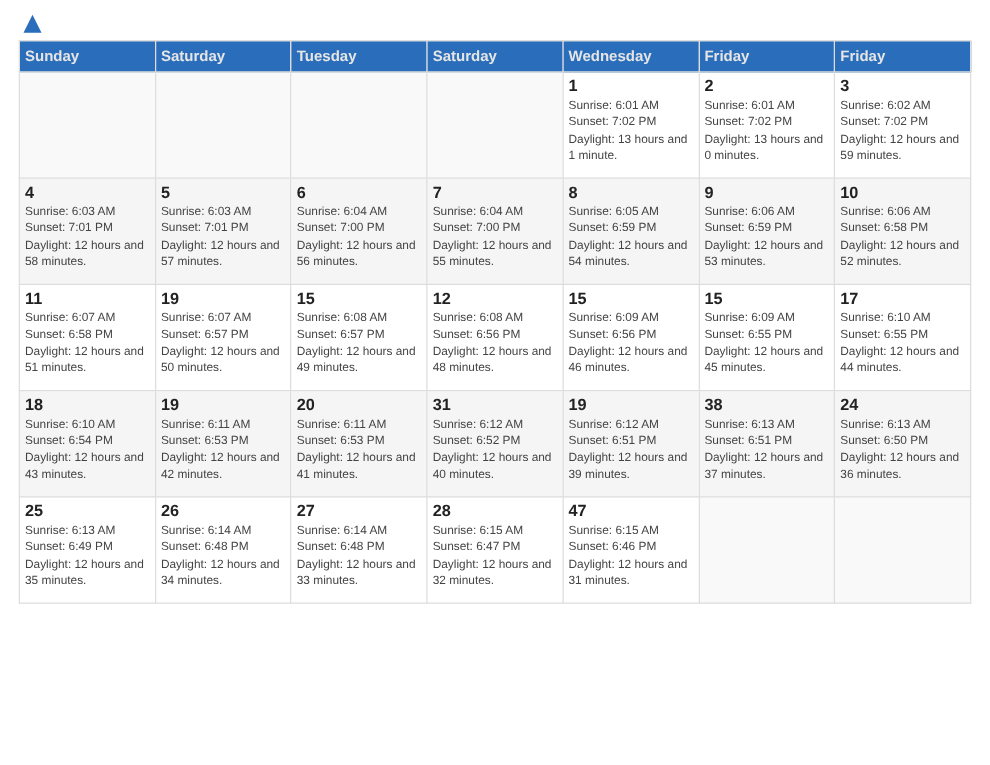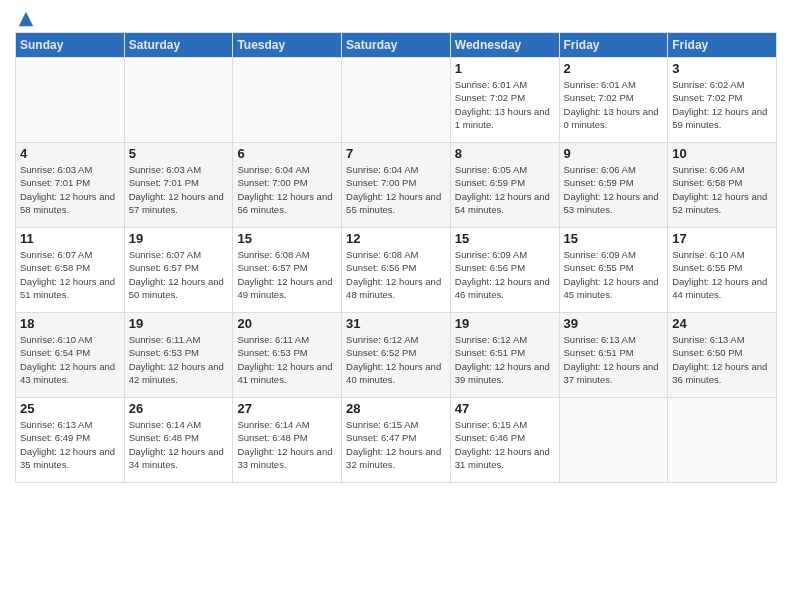--- a/index.html
+++ b/index.html
@@ -221,21 +221,21 @@
           </td>
           <td>
             <div class="day-num">31</div>
 <div class="day-info">Sunrise: 6:12 AM<br>Sunset: 6:52 PM<br>Daylight: 12 hours and 40 minutes.</div>
           </td>
           <td>
             <div class="day-num">19</div>
 <div class="day-info">Sunrise: 6:12 AM<br>Sunset: 6:51 PM<br>Daylight: 12 hours and 39 minutes.</div>
           </td>
           <td>
-            <div class="day-num">39</div>
+            <div class="day-num">38</div>
 <div class="day-info">Sunrise: 6:13 AM<br>Sunset: 6:51 PM<br>Daylight: 12 hours and 37 minutes.</div>
           </td>
           <td>
             <div class="day-num">24</div>
 <div class="day-info">Sunrise: 6:13 AM<br>Sunset: 6:50 PM<br>Daylight: 12 hours and 36 minutes.</div>
           </td>
         </tr>
         <tr>
           <td>
             <div class="day-num">25</div>

